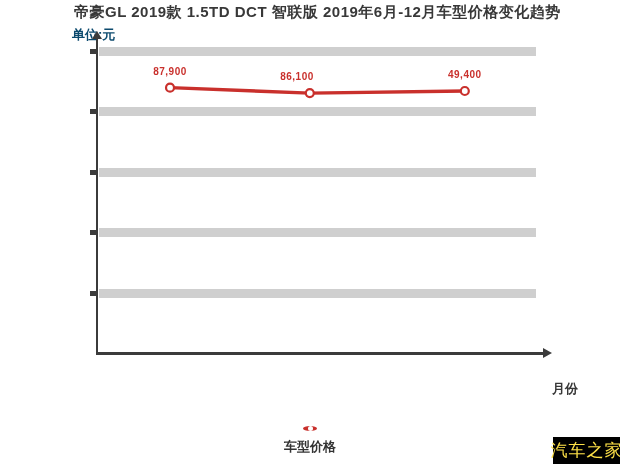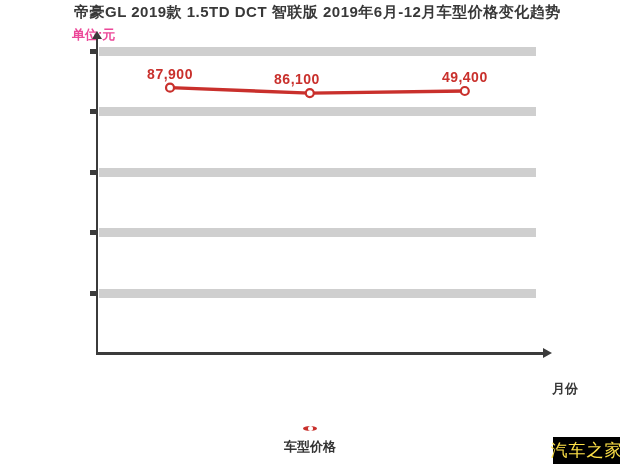--- a/index.html
+++ b/index.html
@@ -5,21 +5,21 @@
   html,body{margin:0;padding:0;}
   body{
     width:620px;height:464px;position:relative;overflow:hidden;
     background:#ffffff;font-family:"Liberation Sans","DejaVu Sans",sans-serif;
   }
   .title{
     position:absolute;left:74px;top:3px;font-size:15px;font-weight:bold;
     color:#383838;letter-spacing:0.5px;white-space:nowrap;text-align:center;
   }
   .unit-label{
-    position:absolute;left:72px;top:26px;font-size:13px;font-weight:bold;color:#ec4899;
+    position:absolute;left:72px;top:26px;font-size:13px;font-weight:bold;color:#0c4a6e;
   }
   .y-axis{
     position:absolute;left:96px;top:38px;width:2px;height:316px;background:#3b3b3b;
   }
   .y-arrow{
     position:absolute;left:92px;top:31px;width:0;height:0;
     border-left:5px solid transparent;border-right:5px solid transparent;
     border-bottom:8px solid #3b3b3b;
   }
   .x-axis{
@@ -34,21 +34,21 @@
     position:absolute;left:552px;top:341px;font-size:13px;font-weight:bold;color:#383838;margin-top:39px;
   }
   .grid-bar{
     position:absolute;left:99px;width:437px;height:9px;background:#cfcfcf;
   }
   .axis-tick{
     position:absolute;left:90px;width:8px;height:5px;background:#3b3b3b;
   }
   .point-label{
     position:absolute;width:60px;margin-left:-30px;text-align:center;
-    font-size:14px;font-weight:bold;color:#c9302c;letter-spacing:0.5px;
+    font-size:10px;font-weight:bold;color:#c9302c;letter-spacing:0.5px;
   }
   svg.overlay{position:absolute;left:0;top:0;pointer-events:none;}
   .legend{
     position:absolute;left:0;right:0;top:432px;height:18px;
     display:flex;align-items:center;justify-content:center;gap:7px;flex-direction:column;
   }
   .legend-marker{
     width:14px;height:14px;border-radius:50%;background:#c9302c;
     display:flex;align-items:center;justify-content:center;
   }

